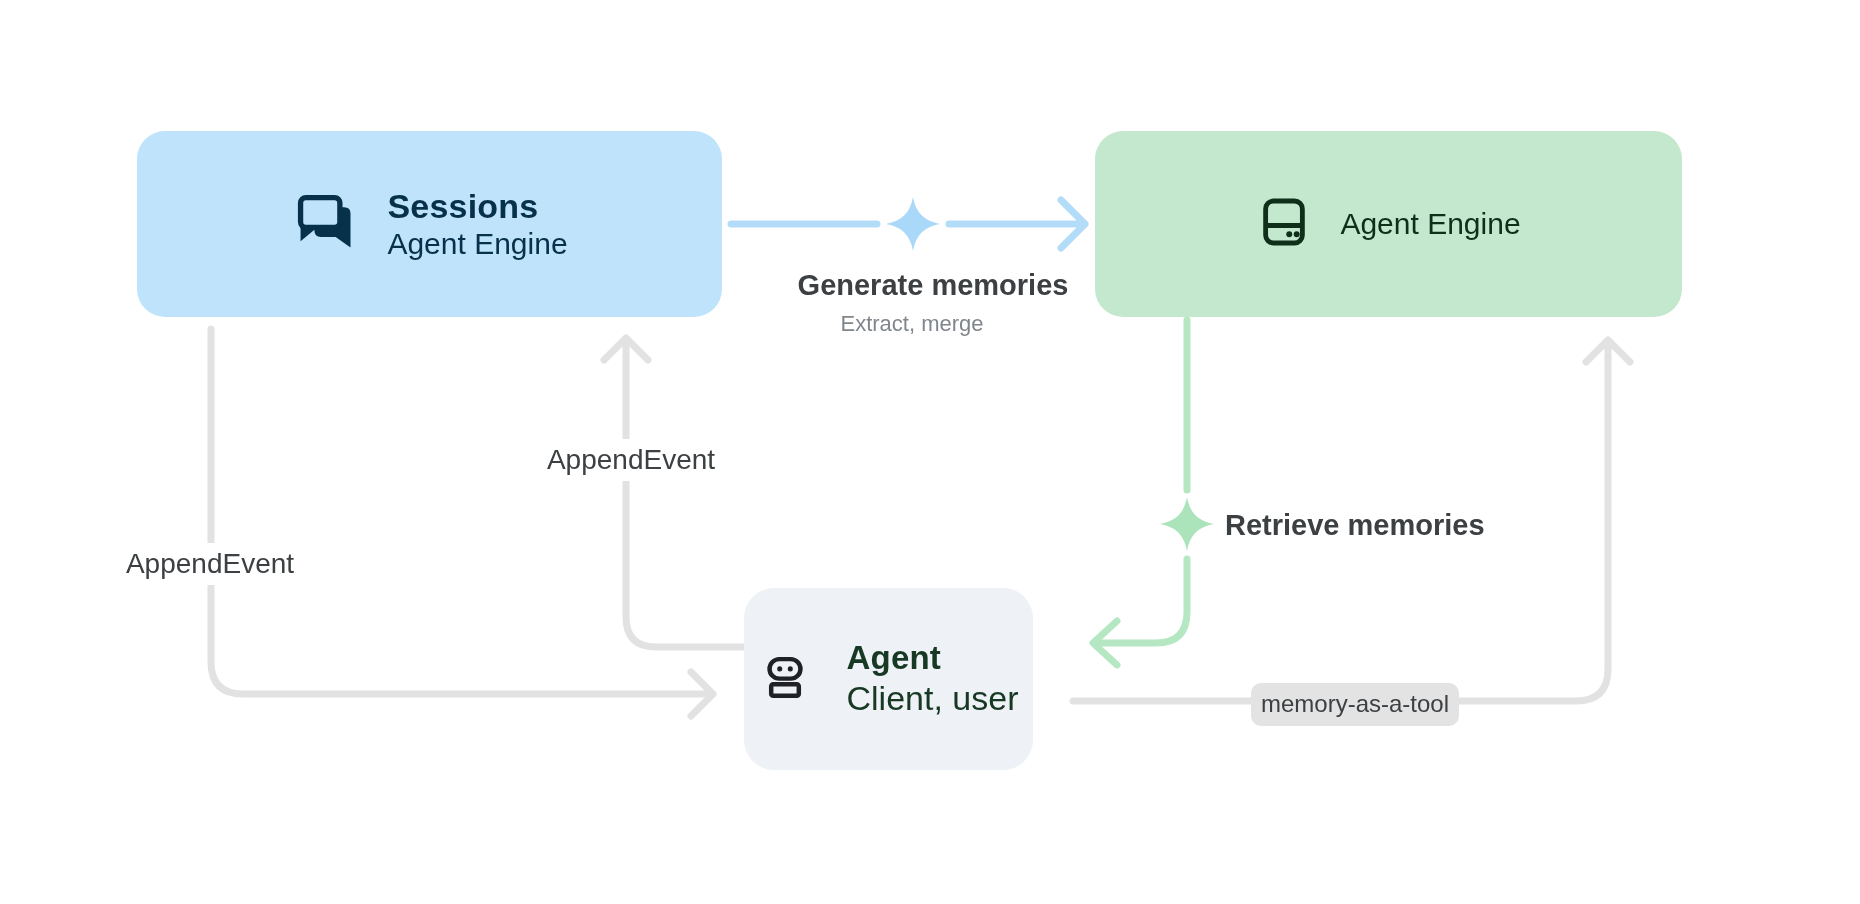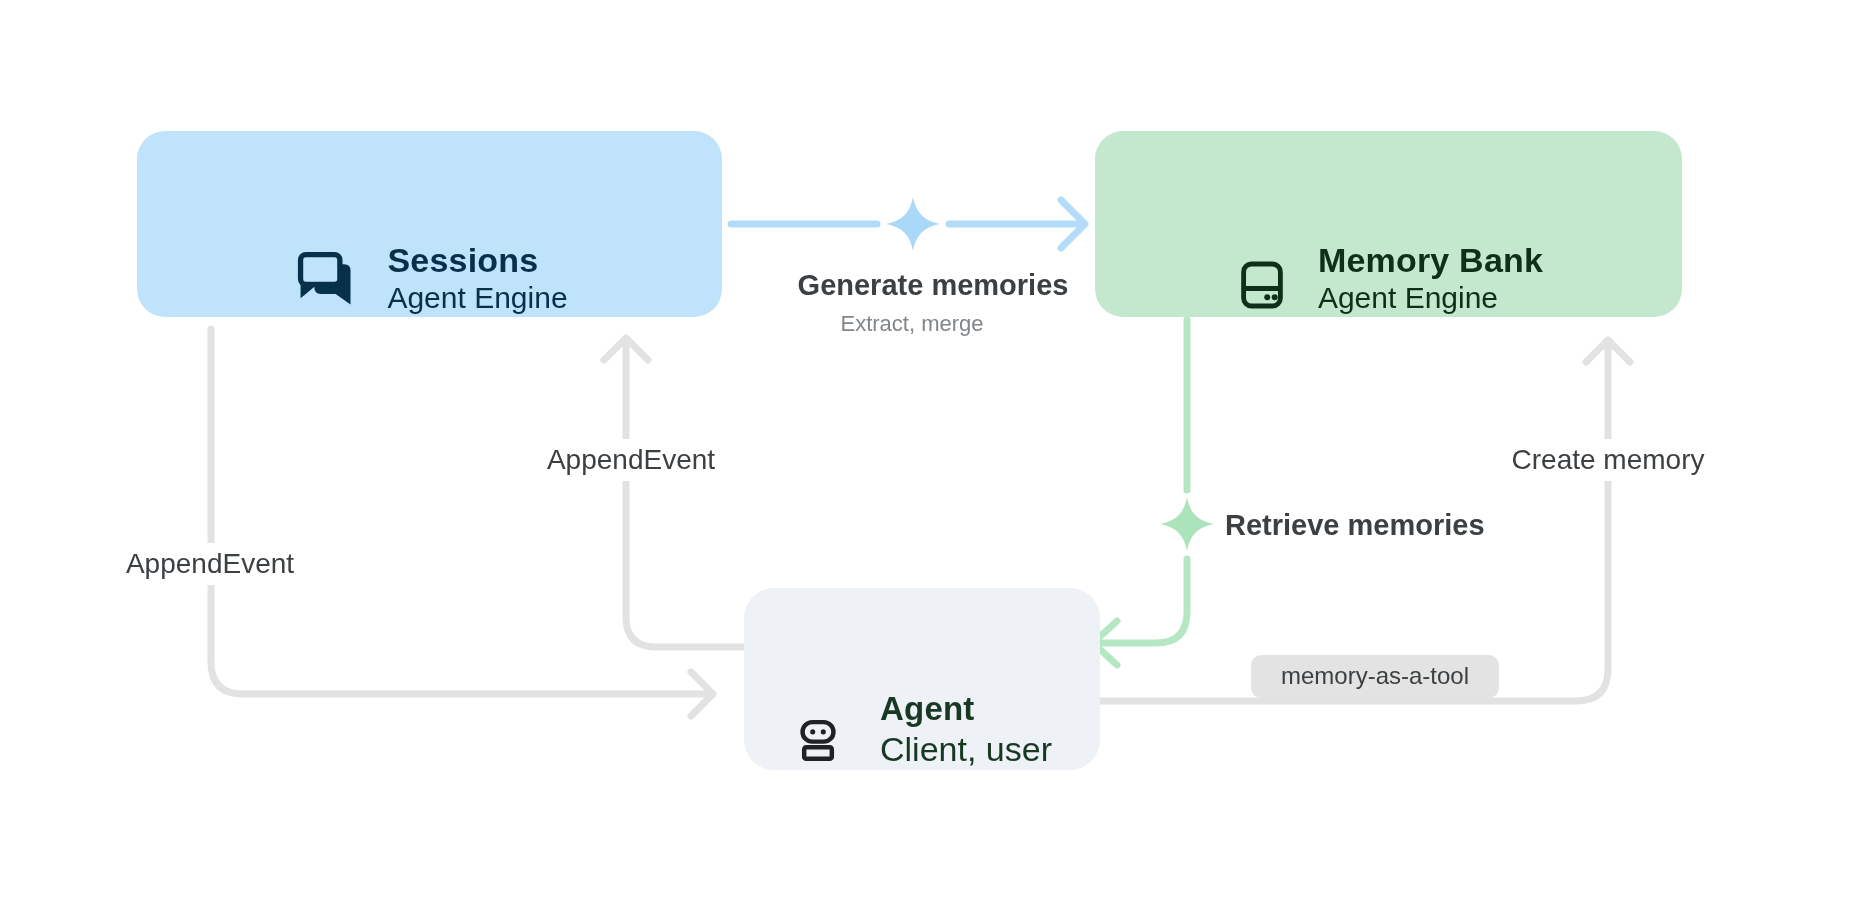--- a/index.html
+++ b/index.html
@@ -11,37 +11,37 @@
     overflow:hidden;
   }
   svg.wires { position:absolute; left:0; top:0; }
   svg.wires path { fill:none; stroke-width:7; stroke-linecap:round; stroke-linejoin:round; }
   .wire-gray  { stroke: var(--edge-gray,  #E2E2E2); }
   .wire-blue  { stroke: var(--edge-blue,  #B3DCF9); }
   .wire-green { stroke: var(--edge-green, #B5E7C2); }
 
   .node {
     position:absolute;
-    display:flex; align-items:flex-end; justify-content:center;
+    display:flex; align-items:center; justify-content:center;
     gap:28px;
   }
   .node-text { display:flex; flex-direction:column; }
   .node-title { font-size:34px; font-weight:700; line-height:1.18; letter-spacing:.2px; }
   .node-sub   { font-size:30px; font-weight:400; line-height:1.22; }
 
   #node-sessions {
     left:137px; top:131px; width:585px; height:186px; border-radius:28px;
     background: var(--sessions-bg, #BEE3FB); color: var(--sessions-fg, #07304A);
   }
   #node-memory {
     left:1095px; top:131px; width:587px; height:186px; border-radius:28px;
     background: var(--memory-bg, #C3E8CD); color: var(--memory-fg, #0F2F1A);
   }
   #node-agent {
-    left:744px; top:588px; width:356px; height:182px; border-radius:30px;
+    left:744px; top:588px; width:289px; height:182px; border-radius:30px;
     background: var(--agent-bg, #EEF1F5); color: var(--agent-fg, #173823);
     gap:36px;
   }
   #node-agent .node-title { font-size:33px; }
   #node-agent .node-sub   { font-size:34px; }
   #node-agent .icon { color: var(--agent-icon, #202124); }
 
   .icon { flex:0 0 auto; display:block; }
 
   .sparkle { position:absolute; }
@@ -59,22 +59,23 @@
     transform:translate(-50%,-50%);
     margin-top:40px;
   }
   .side-label { font-size:29px; font-weight:700; transform:translateY(-50%); }
 
   .badge {
     position:absolute;
     background: var(--badge-bg, #E3E3E3);
     color: var(--label-dark, #3C4043);
     font-size:24px; line-height:1.2;
-    padding:7px 30px; border-radius:10px;
+    padding:7px 10px; border-radius:10px;
     white-space:nowrap;
+    margin-top:28px;
   }
 </style>
 </head>
 <body>
 
 <div class="canvas">
 
   <svg class="wires" width="1860" height="904" viewBox="0 0 1860 904">
     <g>
       <path class="wire-gray" d="M 211 329 L 211 662 Q 211 694 243 694 L 707 694"></path>
@@ -128,21 +129,20 @@
   <div class="node" id="node-memory">
     <span class="icon">
       <svg width="56" height="56" viewBox="0 0 64 64">
         <rect x="11" y="8" width="42" height="48" rx="9" fill="none" stroke="currentColor" stroke-width="5.5"></rect>
         <line x1="11" y1="36" x2="53" y2="36" stroke="currentColor" stroke-width="5.5"></line>
         <circle cx="38" cy="46" r="3.4" fill="currentColor"></circle>
         <circle cx="46.5" cy="46" r="3.4" fill="currentColor"></circle>
       </svg>
     </span>
     <div class="node-text">
-      <span class="node-title">Memory Bank</span>
       <span class="node-sub">Agent Engine</span>
     </div>
   </div>
 
   <div class="node" id="node-agent">
     <span class="icon">
       <svg width="52" height="52" viewBox="0 0 64 64">
         <rect x="13" y="10" width="38" height="24" rx="12" fill="none" stroke="currentColor" stroke-width="5.5"></rect>
         <circle cx="25.5" cy="22" r="3.1" fill="currentColor"></circle>
         <circle cx="38.5" cy="22" r="3.1" fill="currentColor"></circle>
@@ -153,17 +153,16 @@
       <span class="node-title">Agent</span>
       <span class="node-sub">Client, user</span>
     </div>
   </div>
 
   <div class="edge-label op-label" style="left:912px; top:285px;">Generate memories</div>
   <div class="edge-label sub-label" style="left:912px; top:324px;">Extract, merge</div>
   <div class="edge-label side-label" style="left:1225px; top:525px;">Retrieve memories</div>
   <div class="edge-label method-label" style="left:210px; top:524px;">AppendEvent</div>
   <div class="edge-label method-label" style="left:631px; top:420px;">AppendEvent</div>
-  <div class="edge-label method-label" style="left:1608px; top:420px;">Create memory</div>
 
   <div class="badge" style="left:1251px; top:655px;">memory-as-a-tool</div>
 
 </div>
 
 </body></html>

